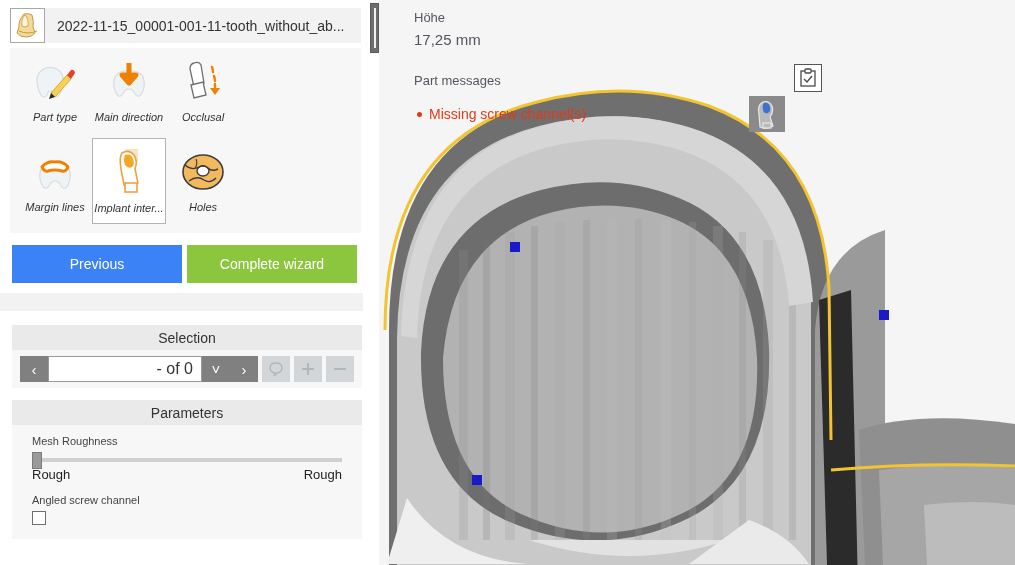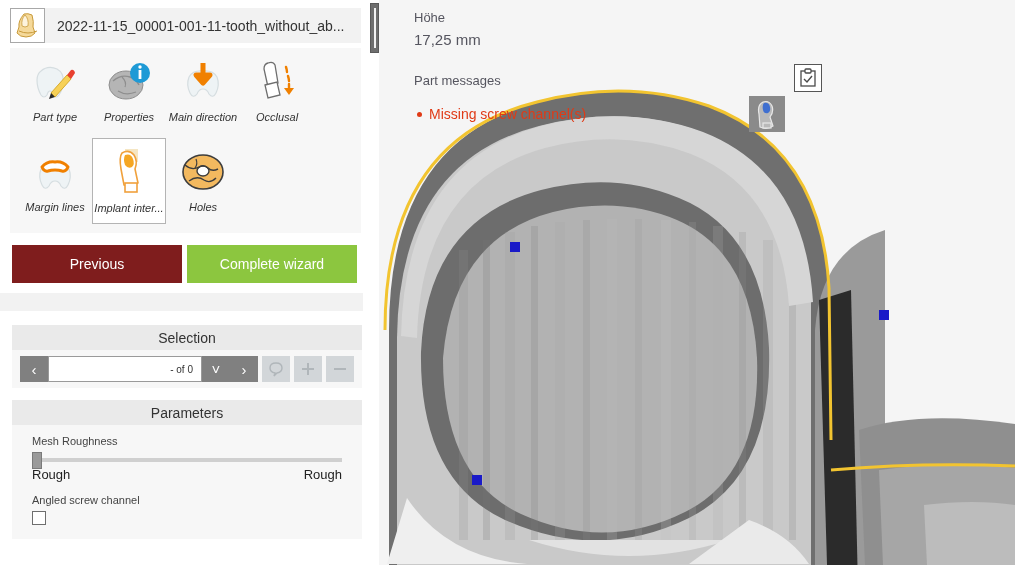--- a/index.html
+++ b/index.html
@@ -57,21 +57,21 @@
   .tool.selected{border:1px solid #b4b4b4;background:#ffffff;}
   .tool .glyph{height:58px;display:flex;align-items:center;justify-content:center;}
   .tool .lbl{font-size:11px;color:#333;white-space:nowrap;margin-top:1px;}
 
   
   .wiz-btns{position:absolute;left:12px;top:245px;width:345px;height:38px;display:flex;}
   .btn{
     height:38px;display:flex;align-items:center;justify-content:center;
     color:#ffffff;font-size:14px;cursor:pointer;user-select:none;
   }
-  .btn-prev{width:170px;background:#7f1d1d;}
+  .btn-prev{width:170px;background:#3b82f6;}
   .btn-complete{width:170px;background:#8cc63f;margin-left:5px;text-align:right;}
 
   .sep-band{position:absolute;left:0px;top:293px;width:363px;height:18px;background:#f2f2f2;}
 
   
   .group{position:absolute;left:12px;width:350px;background:#f7f7f7;}
   .group-header{
     height:25px;display:flex;align-items:center;justify-content:center;
     background:#eaeaea;font-size:14px;color:#333;
   }
@@ -80,21 +80,21 @@
   .sel-row{display:flex;align-items:center;padding:6px 8px;}
   .sq{
     width:28px;height:26px;display:flex;align-items:center;justify-content:center;
     box-sizing:border-box;cursor:pointer;
   }
   .sq.dark{background:#808080;color:#ffffff;font-size:15px;}
   .sq.disabled{background:#d2d6d9;color:#b6bcc0;cursor:default;}
   .sel-field{
     flex:1;height:26px;background:#ffffff;border:1px solid #9a9a9a;
     box-sizing:border-box;display:flex;align-items:center;justify-content:flex-end;
-    padding-right:8px;font-size:10px;color:#333;
+    padding-right:8px;font-size:16px;color:#333;
   }
   .sq.gap{margin-left:4px;}
 
   
   .param-body{padding:10px 20px 14px 20px;}
   .param-label{font-size:11px;color:#444;margin-bottom:8px;}
   .slider{position:relative;height:10px;margin:4px 0 2px 0;}
   .slider .track{position:absolute;left:0;right:0;top:3px;height:4px;background:#d0d0d0;}
   .slider .thumb{position:absolute;left:0;top:-3px;width:10px;height:17px;background:#9a9a9a;border:1px solid #7a7a7a;box-sizing:border-box;}
   .slider-ends{display:flex;justify-content:space-between;font-size:13px;color:#222;margin-top:2px;}
@@ -155,34 +155,20 @@
             <svg width="54" height="48" viewBox="0 0 54 48">
               <path d="M13 14 q7 -6 16 -2 q7 4 6 12 q0 8 -4 14 q-3 4 -6 0 q-1 -4 -3 -4 q-2 0 -3 4 q-3 4 -6 0 q-4 -7 -4 -15 q0 -6 4 -9 z" fill="#eef3f5" stroke="#d5dde0" stroke-width="1.2"></path>
               <path d="M23 36 l16 -18 4 4 -16 18 z" fill="#f7d157" stroke="#d7ab2d" stroke-width="1"></path>
               <path d="M23 36 l-2 6 6 -2 z" fill="#2b2b2b"></path>
               <path d="M39 18 l4 -5 q3 -1 4 3 l-4 6 z" fill="#e8402f"></path>
             </svg>
           </span>
           <span class="lbl">Part type</span>
         </div>
 
-        <div class="tool">
-          <span class="glyph">
-            <svg width="54" height="48" viewBox="0 0 54 48">
-              <ellipse cx="24" cy="28" rx="17" ry="14" fill="#b5b5b5" stroke="#8e8e8e" stroke-width="1"></ellipse>
-              <path d="M11 24 q8 -7 17 -4 q6 2 9 8" fill="none" stroke="#8e8e8e" stroke-width="1.4"></path>
-              <path d="M16 34 q8 5 18 1" fill="none" stroke="#8e8e8e" stroke-width="1.2"></path>
-              <path d="M20 20 q5 5 3 10" fill="none" stroke="#8e8e8e" stroke-width="1.2"></path>
-              <circle cx="38" cy="16" r="10" fill="#1e9ad6"></circle>
-              <rect x="36.6" y="13" width="2.8" height="9" fill="#ffffff"></rect>
-              <circle cx="38" cy="10" r="1.7" fill="#ffffff"></circle>
-            </svg>
-          </span>
-          <span class="lbl">Properties</span>
-        </div>
 
         <div class="tool">
           <span class="glyph">
             <svg width="54" height="48" viewBox="0 0 54 48">
               <path d="M13 20 q4 -7 14 -6 q10 -1 14 6 q3 8 -1 16 q-3 6 -7 1 q-2 -5 -6 -5 q-4 0 -6 5 q-4 5 -7 -1 q-4 -8 -1 -16 z" fill="#eef3f5" stroke="#d5dde0" stroke-width="1.2"></path>
               <path d="M27 6 l0 14 M27 26 l-7 -8 14 0 z" fill="#f08000" stroke="#f08000" stroke-width="5" stroke-linejoin="round"></path>
             </svg>
           </span>
           <span class="lbl">Main direction</span>
         </div>

